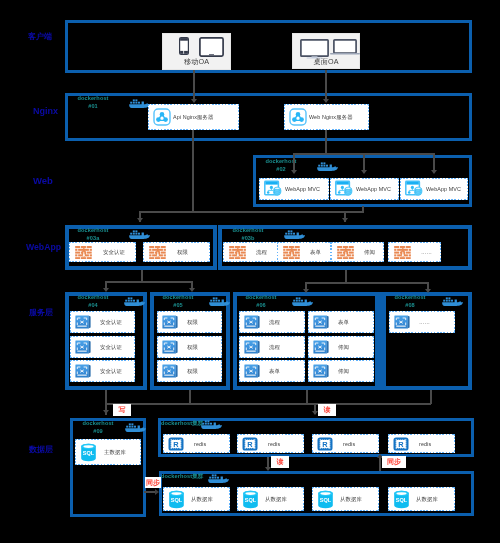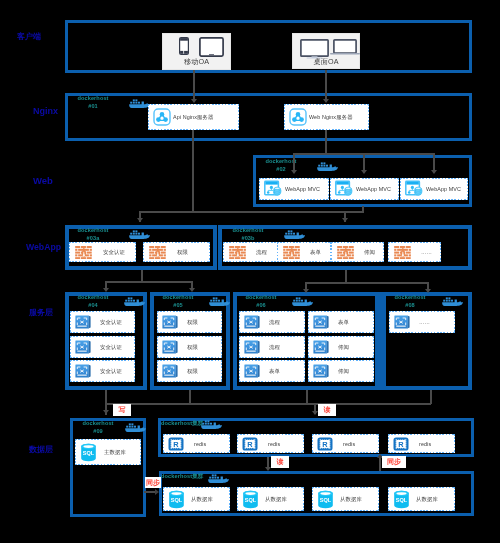--- a/index.html
+++ b/index.html
@@ -40,21 +40,21 @@
        border-right:3px solid transparent;border-top:4px solid #4a4a4a;}
 .note{position:absolute;background:#fff;color:#ff4136;font-size:7px;
       line-height:11px;text-align:center;font-weight:bold;}
 svg{display:block;}
 </style>
 </head>
 <body>
 
 <div id="stage">
 
-  <div class="lyrlabel" style="left:17px;top:31px;">客户端</div>
+  <div class="lyrlabel" style="left:28px;top:31px;">客户端</div>
   <div class="lyrlabel" style="left:33px;top:106px;font-size:9px;">Nginx</div>
   <div class="lyrlabel" style="left:33px;top:175px;font-size:9.5px;">Web</div>
   <div class="lyrlabel" style="left:26px;top:242px;font-size:8.7px;">WebApp</div>
   <div class="lyrlabel" style="left:29px;top:307px;">服务层</div>
   <div class="lyrlabel" style="left:29px;top:444px;">数据层</div>
 
   <div class="frame" style="left:65px;top:20px;width:407px;height:53px;"></div>
 
   <div class="card" style="left:162px;top:33px;width:69px;height:37px;background:#f2f2f2;border:1px solid #e6e6e6;display:block;">
       <svg width="10" height="18" viewBox="0 0 10 18" style="position:absolute;left:16px;top:3px;">

